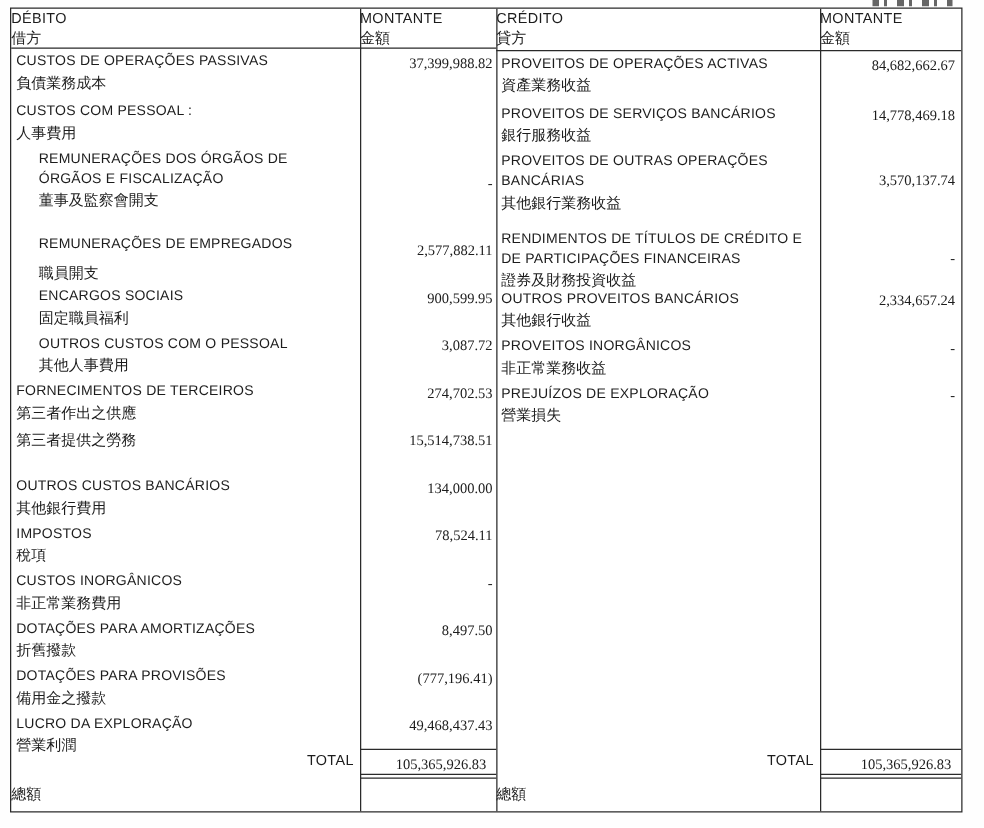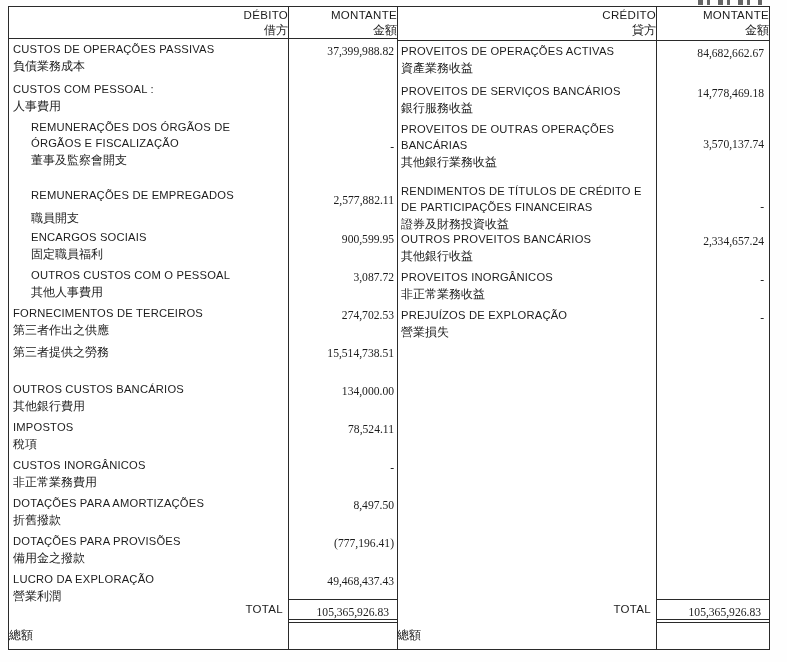--- a/index.html
+++ b/index.html
@@ -16,24 +16,24 @@
   .frame{
     position:absolute;left:8px;top:6px;width:762px;height:644px;
     border:1px solid #2a2a2a;display:flex;background:#fff;
   }
   .vline{position:absolute;top:0;bottom:0;width:1px;background:#2a2a2a;z-index:3;}
   .panel{display:flex;flex-direction:column;height:100%;}
   .panel.pleft{width:388px;}
   .panel.pright{width:372px;}
   
   .phead{display:flex;height:34px;border-bottom:1px solid #2a2a2a;}
-  .hcell{display:flex;flex-direction:column;align-items:flex-end;justify-content:flex-start;padding-top:1px;}
+  .hcell{display:flex;flex-direction:column;align-items:flex-start;justify-content:flex-start;padding-top:1px;}
   .pleft .hcell.hlabel{width:279px;}
   .pleft .hcell.hamt{width:109px;}
-  .pright .hcell.hlabel{width:259px;padding-left:17px;}
+  .pright .hcell.hlabel{width:259px;}
   .pright .hcell.hamt{width:113px;}
   .hpt{font-size:11.5px;line-height:15px;letter-spacing:.3px;}
   .hzh{font-family:Liberation Serif, serif;font-size:12px;line-height:15px;}
   
   .row{display:flex;flex-shrink:0;}
   .lab{padding-left:4px;padding-top:2px;}
   .pleft .lab{width:279px;}
   .pright .lab{width:259px;}
   .lab.ind{padding-left:22px;}
   .pt{font-size:11.2px;line-height:16px;letter-spacing:.2px;}

